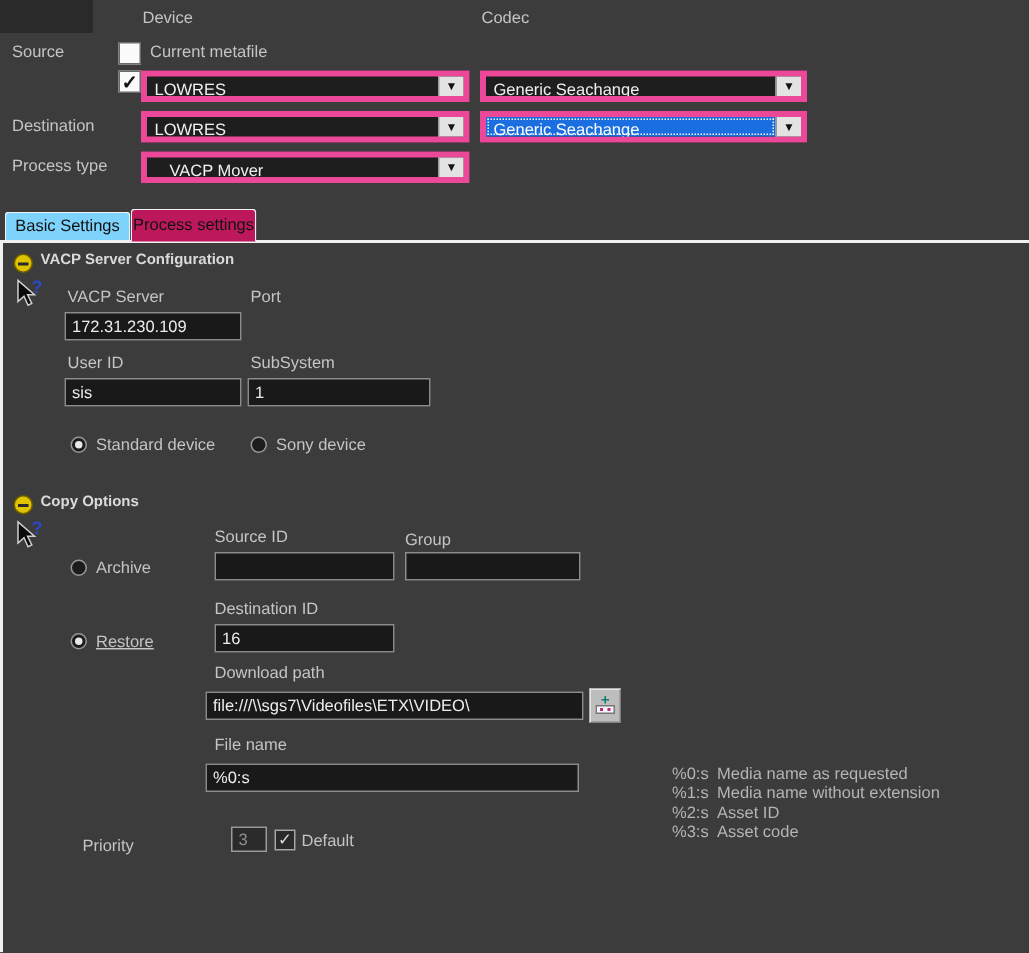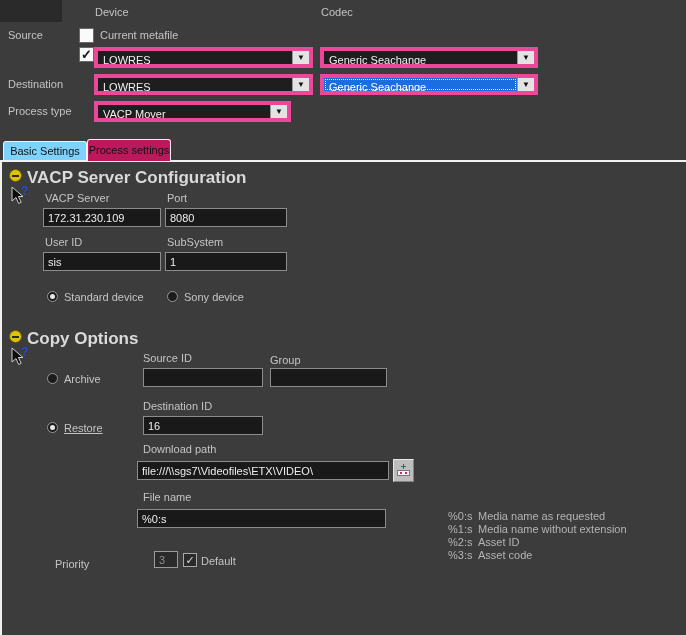--- a/index.html
+++ b/index.html
@@ -28,21 +28,21 @@
   .radio{position:absolute;width:11px;height:11px;border-radius:50%;background:#1c1c1c;border:1px solid #989898;}
   .radio.sel::after{content:"";position:absolute;left:2px;top:2px;width:5px;height:5px;border-radius:50%;background:#e8e8e8;}
   
   .tab{position:absolute;border:1px solid #f0f0f0;border-bottom:none;border-radius:3px 3px 0 0;
     color:#111;text-align:center;line-height:19px;}
   .tab.inactive{background:#7dd3fc;}
   .tab.active{background:#be185d;z-index:3;}
   .hline{position:absolute;background:#f0f0f0;}
   .vline{position:absolute;background:#f0f0f0;}
   
-  .sect-title{position:absolute;font-size:17px;font-weight:bold;color:#dadada;white-space:nowrap;}
+  .sect-title{position:absolute;font-size:10px;font-weight:bold;color:#dadada;white-space:nowrap;}
   .minus-icon{position:absolute;width:13px;height:13px;border-radius:50%;background:#e0c300;border:1px solid #6b5c00;}
   .minus-icon::after{content:"";position:absolute;left:2px;top:5px;width:7px;height:2px;background:#2a2a2a;}
   .help-icon{position:absolute;width:24px;height:22px;}
   
   .browse-btn{position:absolute;width:21px;height:23px;background:#bdbdbd;border:1px solid #828282;
     border-top-color:#e6e6e6;border-left-color:#e6e6e6;display:flex;align-items:center;justify-content:center;}
   .bicon{position:relative;width:15px;height:13px;}
   .bplus{position:absolute;left:5px;top:0;width:5px;height:5px;}
   .bplus::before{content:"";position:absolute;left:2px;top:0;width:1px;height:5px;background:#0d7a6e;}
   .bplus::after{content:"";position:absolute;left:0;top:2px;width:5px;height:1px;background:#0d7a6e;}
@@ -81,21 +81,21 @@
   <div class="combo" style="left:94px;top:74px;width:219px;">
     <div class="ctext">LOWRES</div>
     <div class="cbtn">▼</div>
   </div>
   <div class="combo selected" style="left:320px;top:74px;width:218px;">
     <div class="ctext">Generic Seachange</div>
     <div class="cbtn">▼</div>
   </div>
 
   <div class="abs lbl" style="left:8px;top:105px;">Process type</div>
-  <div class="combo" style="left:94px;top:101px;width:197px;">
+  <div class="combo" style="left:94px;top:101px;width:219px;padding-left:10px;">
     <div class="ctext">VACP Mover</div>
     <div class="cbtn">▼</div>
   </div>
 
   <div class="tab inactive" style="left:3px;top:141px;width:84px;height:19px;">Basic Settings</div>
   <div class="tab active" style="left:87px;top:139px;width:84px;height:22px;line-height:21px;">Process settings</div>
   <div class="hline" style="left:0;top:160px;width:686px;height:2px;"></div>
   <div class="vline" style="left:0;top:160px;width:2px;height:475px;"></div>
 
   <div class="minus-icon" style="left:9px;top:169px;"></div>
@@ -103,21 +103,20 @@
   <div class="help-icon" style="left:8px;top:185px;">
     <svg width="24" height="22" viewBox="0 0 24 22">
       <path d="M4 2 L4 16 L8 12.5 L10.7 18.5 L13.2 17.3 L10.4 11.5 L15 11.5 Z" fill="#0b0b0b" stroke="#cfcfcf" stroke-width="1"></path>
       <text x="13" y="10" fill="#2b49c8" font-size="12" font-weight="bold" font-family="Liberation Sans, sans-serif">?</text>
     </svg>
   </div>
 
   <div class="abs lbl" style="left:45px;top:192px;">VACP Server</div>
   <div class="abs lbl" style="left:167px;top:192px;">Port</div>
   <input class="fld" style="left: 43px; top: 208px; width: 118px;" value="172.31.230.109">
-  <input class="fld" style="left: 165px; top: 208px; width: 122px;" value="8080">
 
   <div class="abs lbl" style="left:45px;top:236px;">User ID</div>
   <div class="abs lbl" style="left:167px;top:236px;">SubSystem</div>
   <input class="fld" style="left: 43px; top: 252px; width: 118px;" value="sis">
   <input class="fld" style="left: 165px; top: 252px; width: 122px;" value="1">
 
   <div class="radio sel" style="left:47px;top:291px;"></div>
   <div class="abs lbl" style="left:64px;top:291px;">Standard device</div>
   <div class="radio" style="left:167px;top:291px;"></div>
   <div class="abs lbl" style="left:184px;top:291px;">Sony device</div>

